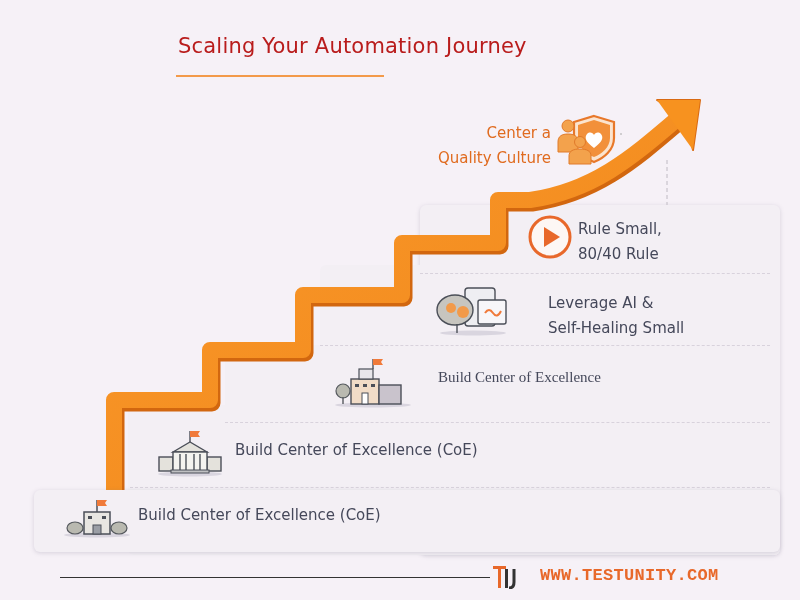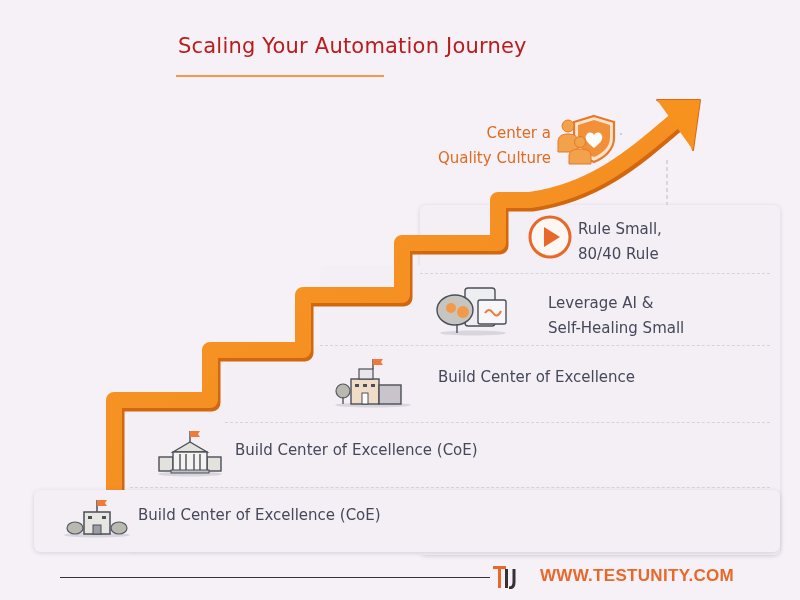--- a/index.html
+++ b/index.html
@@ -32,21 +32,21 @@
   .culture-label {
     position:absolute; left:420px; top:121px; text-align:right;
     font-size:15px; color:#e06b1f; line-height:25px; width:131px;
   }
   .footer-line {
     position:absolute; left:60px; top:577px; width:430px; height:1px;
     background:#333;
   }
   .footer-url {
     position:absolute; left:540px; top:566px;
-    font-family:Liberation Sans, sans-serif; font-weight:bold;
+    font-family:Liberation Mono, monospace; font-weight:bold;
     font-size:17px; color:#e8682a; letter-spacing:0.3px;
   }
 </style>
 </head>
 <body>
 
 <div class="title">Scaling Your Automation Journey</div>
 <div class="title-underline"></div>
 
 <div class="stair-panel" style="left:420px; top:205px; width:360px; height:350px;"></div>
@@ -113,21 +113,21 @@
   <rect x="18" y="22" width="28" height="25" fill="#f1dcc7" stroke="#4b4f58" stroke-width="1.4"></rect>
   <rect x="46" y="28" width="22" height="19" fill="#c9c3cc" stroke="#4b4f58" stroke-width="1.4"></rect>
   <rect x="26" y="12" width="14" height="10" fill="#e8e6ea" stroke="#4b4f58" stroke-width="1.2"></rect>
   <rect x="22" y="27" width="4" height="3" fill="#4b4f58"></rect>
     <rect x="30" y="27" width="4" height="3" fill="#4b4f58"></rect>
     <rect x="38" y="27" width="4" height="3" fill="#4b4f58"></rect>
   <rect x="29" y="36" width="6" height="11" fill="#fff" stroke="#4b4f58" stroke-width="1"></rect>
   <line x1="40" y1="12" x2="40" y2="2" stroke="#4b4f58" stroke-width="1.4"></line>
   <path d="M40 2 H50 L48 5 L50 8 H40 Z" fill="#f07a3a"></path>
 </svg>
-<div class="step-label" style="left:438px; top:365px;">
+<div class="step-label" style="left:438px; top:365px;font-family:Liberation Serif, serif;">
   <div>Build Center of Excellence</div>
 </div>
 
 <svg class="icon" style="left:433px; top:283px;" width="80" height="55" viewBox="0 0 80 55">
   <ellipse cx="40" cy="50" rx="33" ry="2.5" fill="#d9d5df"></ellipse>
   <rect x="32" y="5" width="30" height="38" rx="3" fill="#eeeef2" stroke="#4b4f58" stroke-width="1.4"></rect>
   <rect x="45" y="17" width="28" height="24" rx="2" fill="#f7f6f9" stroke="#4b4f58" stroke-width="1.4"></rect>
   <path d="M52 30 q4 -6 8 0 q4 6 8 -2" fill="none" stroke="#f07a3a" stroke-width="2"></path>
   <ellipse cx="22" cy="27" rx="18" ry="15" fill="#c7c5bf" stroke="#4b4f58" stroke-width="1.4"></ellipse>
   <circle cx="18" cy="25" r="5" fill="#f29a4a"></circle>

